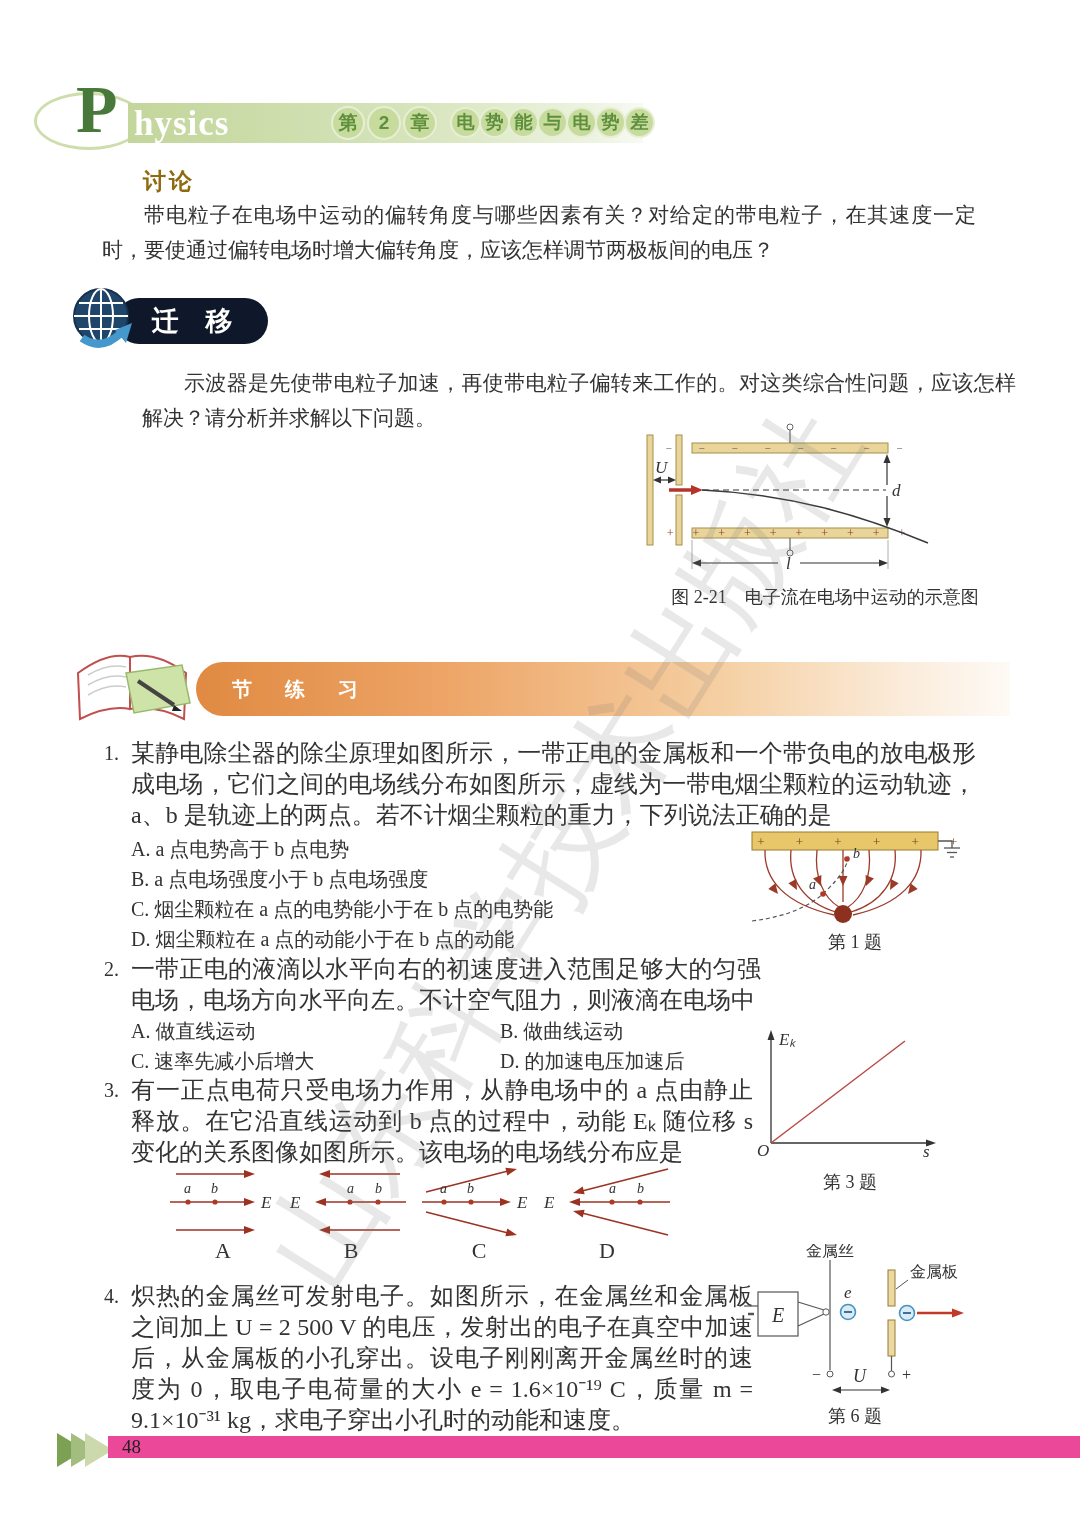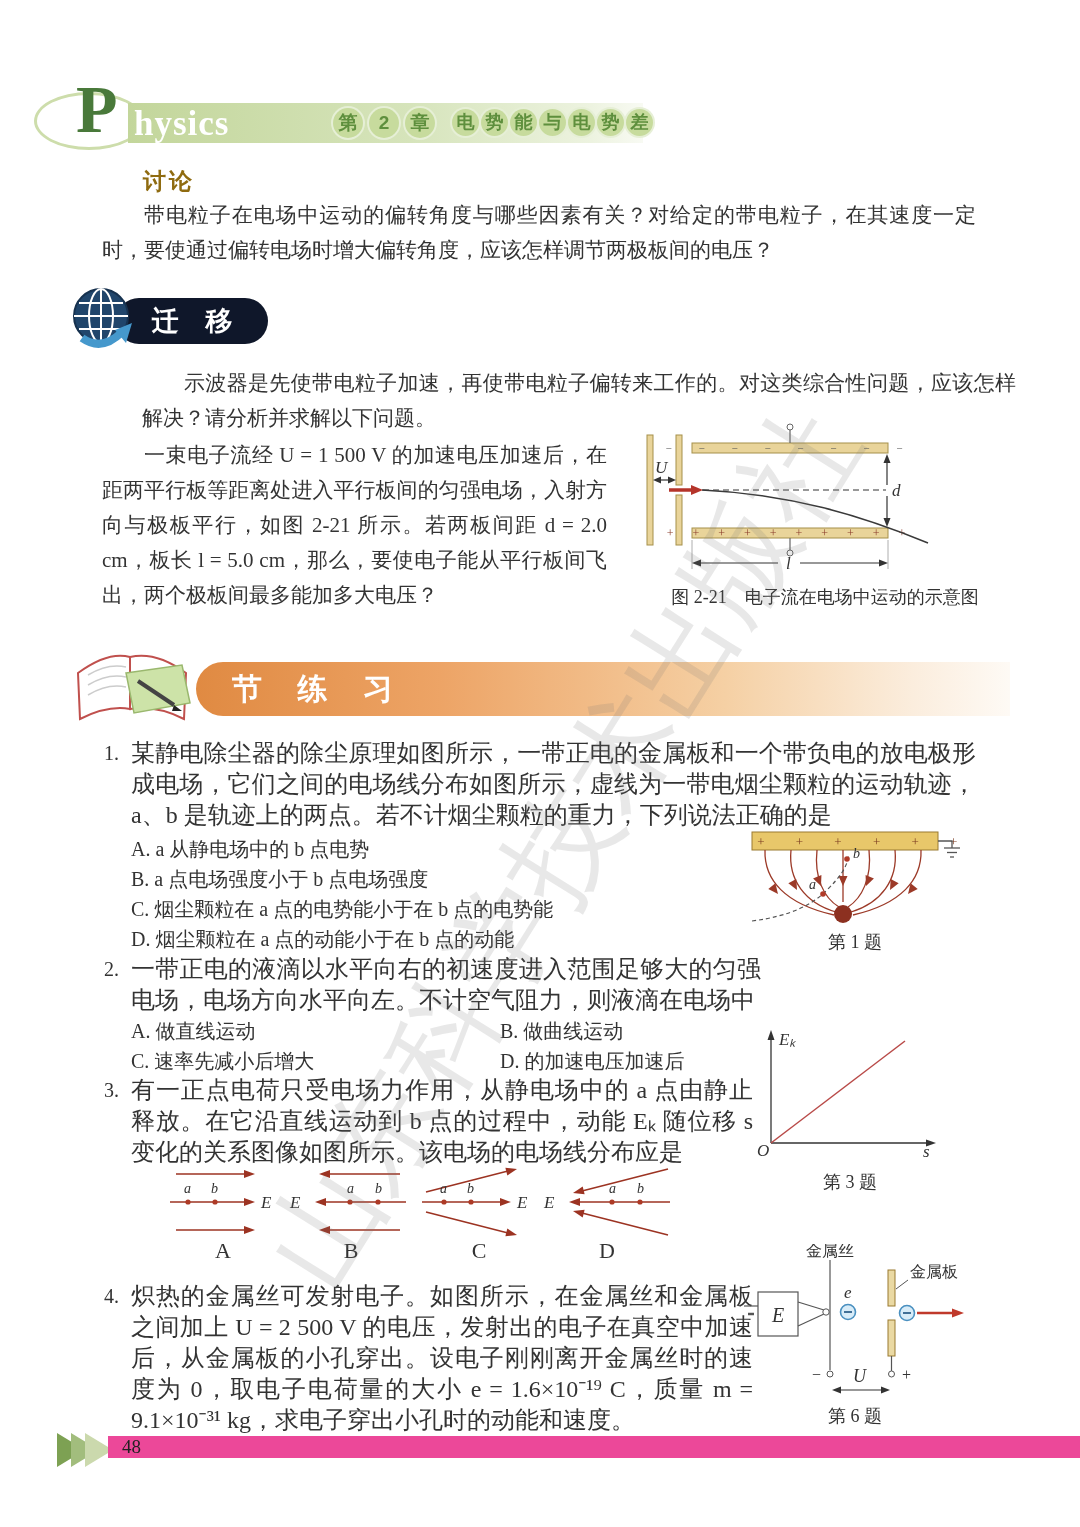--- a/index.html
+++ b/index.html
@@ -23,21 +23,21 @@
   .prob-num{font-size:20px;line-height:31px;color:#333;}
   .opt{font-size:20px;line-height:30px;color:#333;}
   .caption{font-size:18px;color:#333;text-align:center;}
   
   .pill{position:absolute;left:46px;top:12px;width:152px;height:46px;background:#0f172a;border-radius:24px;
         color:#fff;font-weight:bold;font-size:27px;letter-spacing:10px;text-align:center;line-height:46px;text-indent:10px;}
   
   .banner-bar{position:absolute;left:196px;top:662px;width:814px;height:54px;border-radius:28px 0 0 28px;
               background:linear-gradient(90deg,#e08a42,#eda466 30%,#f5d0a4 65%,#fbeddd 88%,#fefaf5);}
   .banner-label{position:absolute;left:232px;top:662px;height:54px;line-height:54px;color:#fff;
-                font-weight:bold;font-size:30px;letter-spacing:14px;}
+                font-weight:bold;font-size:20px;letter-spacing:14px;}
   
   .fig-var{font-style:italic;font-size:17px;fill:#333;font-family:"Liberation Serif",serif;}
   .fig-var-sm{font-style:italic;font-size:14px;fill:#333;font-family:"Liberation Serif",serif;}
   .dimline{stroke:#333;stroke-width:1.2;}
   .dimfill{fill:#333;}
   .fieldline{stroke:#9c3a28;stroke-width:1.3;fill:none;}
   .fieldfill{fill:#9c3a28;}
   .optline{stroke:#9c3322;stroke-width:1.5;}
   .optfill{fill:#9c3322;}
   .watermark{position:absolute;left:60px;top:785px;width:1000px;height:130px;line-height:130px;text-align:center;
@@ -84,21 +84,20 @@
       <line x1="31" y1="3" x2="31" y2="57" stroke="#fff" stroke-width="2"></line>
       <line x1="9" y1="17" x2="53" y2="17" stroke="#fff" stroke-width="2"></line>
       <line x1="4" y1="30" x2="58" y2="30" stroke="#fff" stroke-width="2"></line>
       <line x1="9" y1="43" x2="53" y2="43" stroke="#fff" stroke-width="2"></line>
       <path d="M12,52 Q32,66 52,46" fill="none" stroke="#4598cc" stroke-width="8"></path>
       <polygon points="62,37 45,44 56,57" fill="#4598cc"></polygon>
     </svg>
   </div>
 
   <div class="abs para" style="left:114px;top:366px;width:874px;margin-left:28px;">示波器是先使带电粒子加速，再使带电粒子偏转来工作的。对这类综合性问题，应该怎样解决？请分析并求解以下问题。</div>
-  <div class="abs para" style="left:102px;top:438px;width:505px;">一束电子流经 U = 1 500 V 的加速电压加速后，在距两平行板等距离处进入平行板间的匀强电场，入射方向与极板平行，如图 2-21 所示。若两板间距 d = 2.0 cm，板长 l = 5.0 cm，那么，要使电子能从平行板间飞出，两个极板间最多能加多大电压？</div>
 
   <svg class="abs" style="left:640px;top:423px;" width="370" height="160" viewBox="0 0 370 160">
     <rect x="7" y="12" width="6" height="110" fill="#e9d49a" stroke="#a5904a"></rect>
     <rect x="36" y="12" width="6" height="50" fill="#e9d49a" stroke="#a5904a"></rect>
     <rect x="36" y="72" width="6" height="50" fill="#e9d49a" stroke="#a5904a"></rect>
     <text x="15" y="50" class="fig-var">U</text>
     <line x1="20" y1="57" x2="29" y2="57" class="dimline"></line>
     <polygon points="13,57 21,53.5 21,60.5" class="dimfill"></polygon>
     <polygon points="36,57 28,53.5 28,60.5" class="dimfill"></polygon>
 
@@ -139,21 +138,21 @@
     <path d="M64,14 Q90,8 120,30 L118,76 Q90,62 64,66 Z" fill="#fff" stroke="#c0504d" stroke-width="2"></path>
     <path d="M22,32 Q42,20 60,24 M22,42 Q42,30 60,34 M22,52 Q42,40 60,44" fill="none" stroke="#ccc" stroke-width="1.5"></path>
     <polygon points="60,30 116,22 124,60 68,70" fill="#cde3a8" stroke="#9ab86e" stroke-width="1.5"></polygon>
     <line x1="72" y1="38" x2="108" y2="62" stroke="#444" stroke-width="4"></line>
     <polygon points="108,62 116,68 106,68" fill="#222"></polygon>
   </svg>
   <div class="banner-label">节 练 习</div>
 
   <div class="abs prob-num" style="left:104px;top:738px;">1.</div>
   <div class="abs prob-text" style="left:131px;top:738px;width:845px;">某静电除尘器的除尘原理如图所示，一带正电的金属板和一个带负电的放电极形成电场，它们之间的电场线分布如图所示，虚线为一带电烟尘颗粒的运动轨迹，a、b 是轨迹上的两点。若不计烟尘颗粒的重力，下列说法正确的是</div>
-  <div class="abs opt" style="left:131px;top:834px;">A. a 从静电场中的 b 点电势</div>
+  <div class="abs opt" style="left:131px;top:834px;">A. a 点电势高于 b 点电势</div>
   <div class="abs opt" style="left:131px;top:864px;">B. a 点电场强度小于 b 点电场强度</div>
   <div class="abs opt" style="left:131px;top:894px;">C. 烟尘颗粒在 a 点的电势能小于在 b 点的电势能</div>
   <div class="abs opt" style="left:131px;top:924px;">D. 烟尘颗粒在 a 点的动能小于在 b 点的动能</div>
 
   <svg class="abs" style="left:750px;top:828px;" width="210" height="100" viewBox="0 0 210 100">
     <rect x="2" y="4" width="186" height="18" fill="#e8c76a" stroke="#9a7a30"></rect>
     <text x="95" y="18" text-anchor="middle" style="font-size:13px;fill:#7a3b20;letter-spacing:14px;">+ + + + + + +</text>
     <path d="M188,13 L202,13 L202,20" fill="none" stroke="#555" stroke-width="1.3"></path>
     <line x1="194" y1="20" x2="210" y2="20" stroke="#555" stroke-width="1.3"></line>
     <line x1="197" y1="24.5" x2="207" y2="24.5" stroke="#555" stroke-width="1.3"></line>

